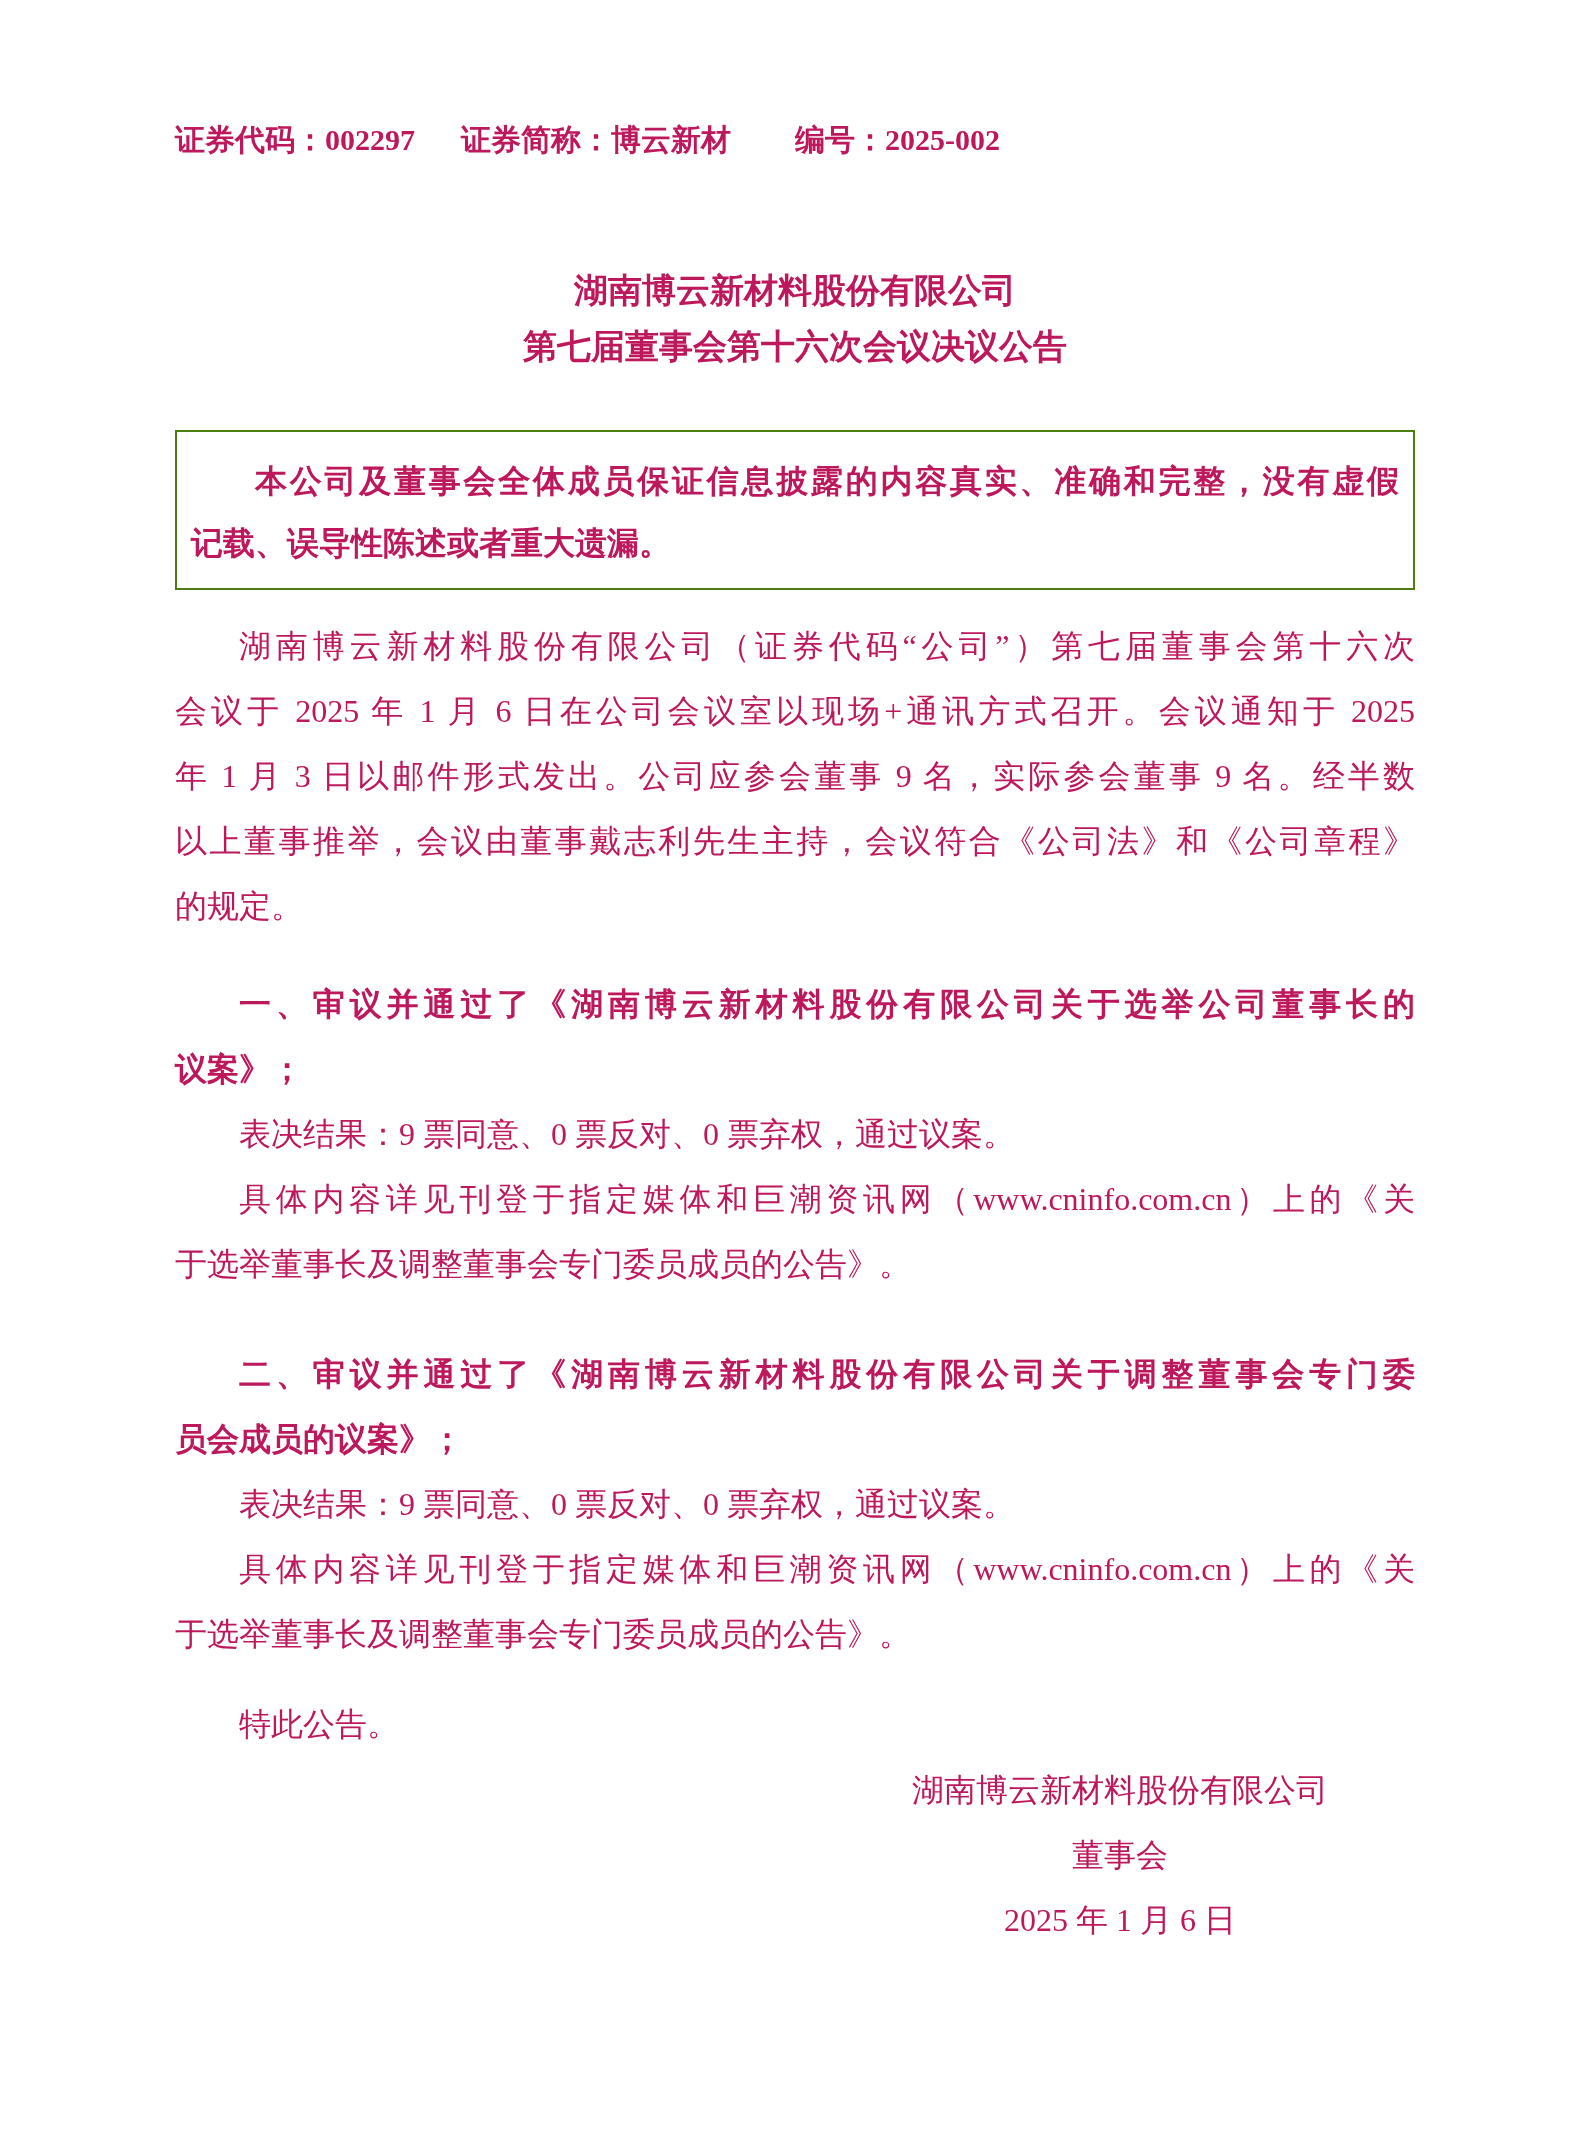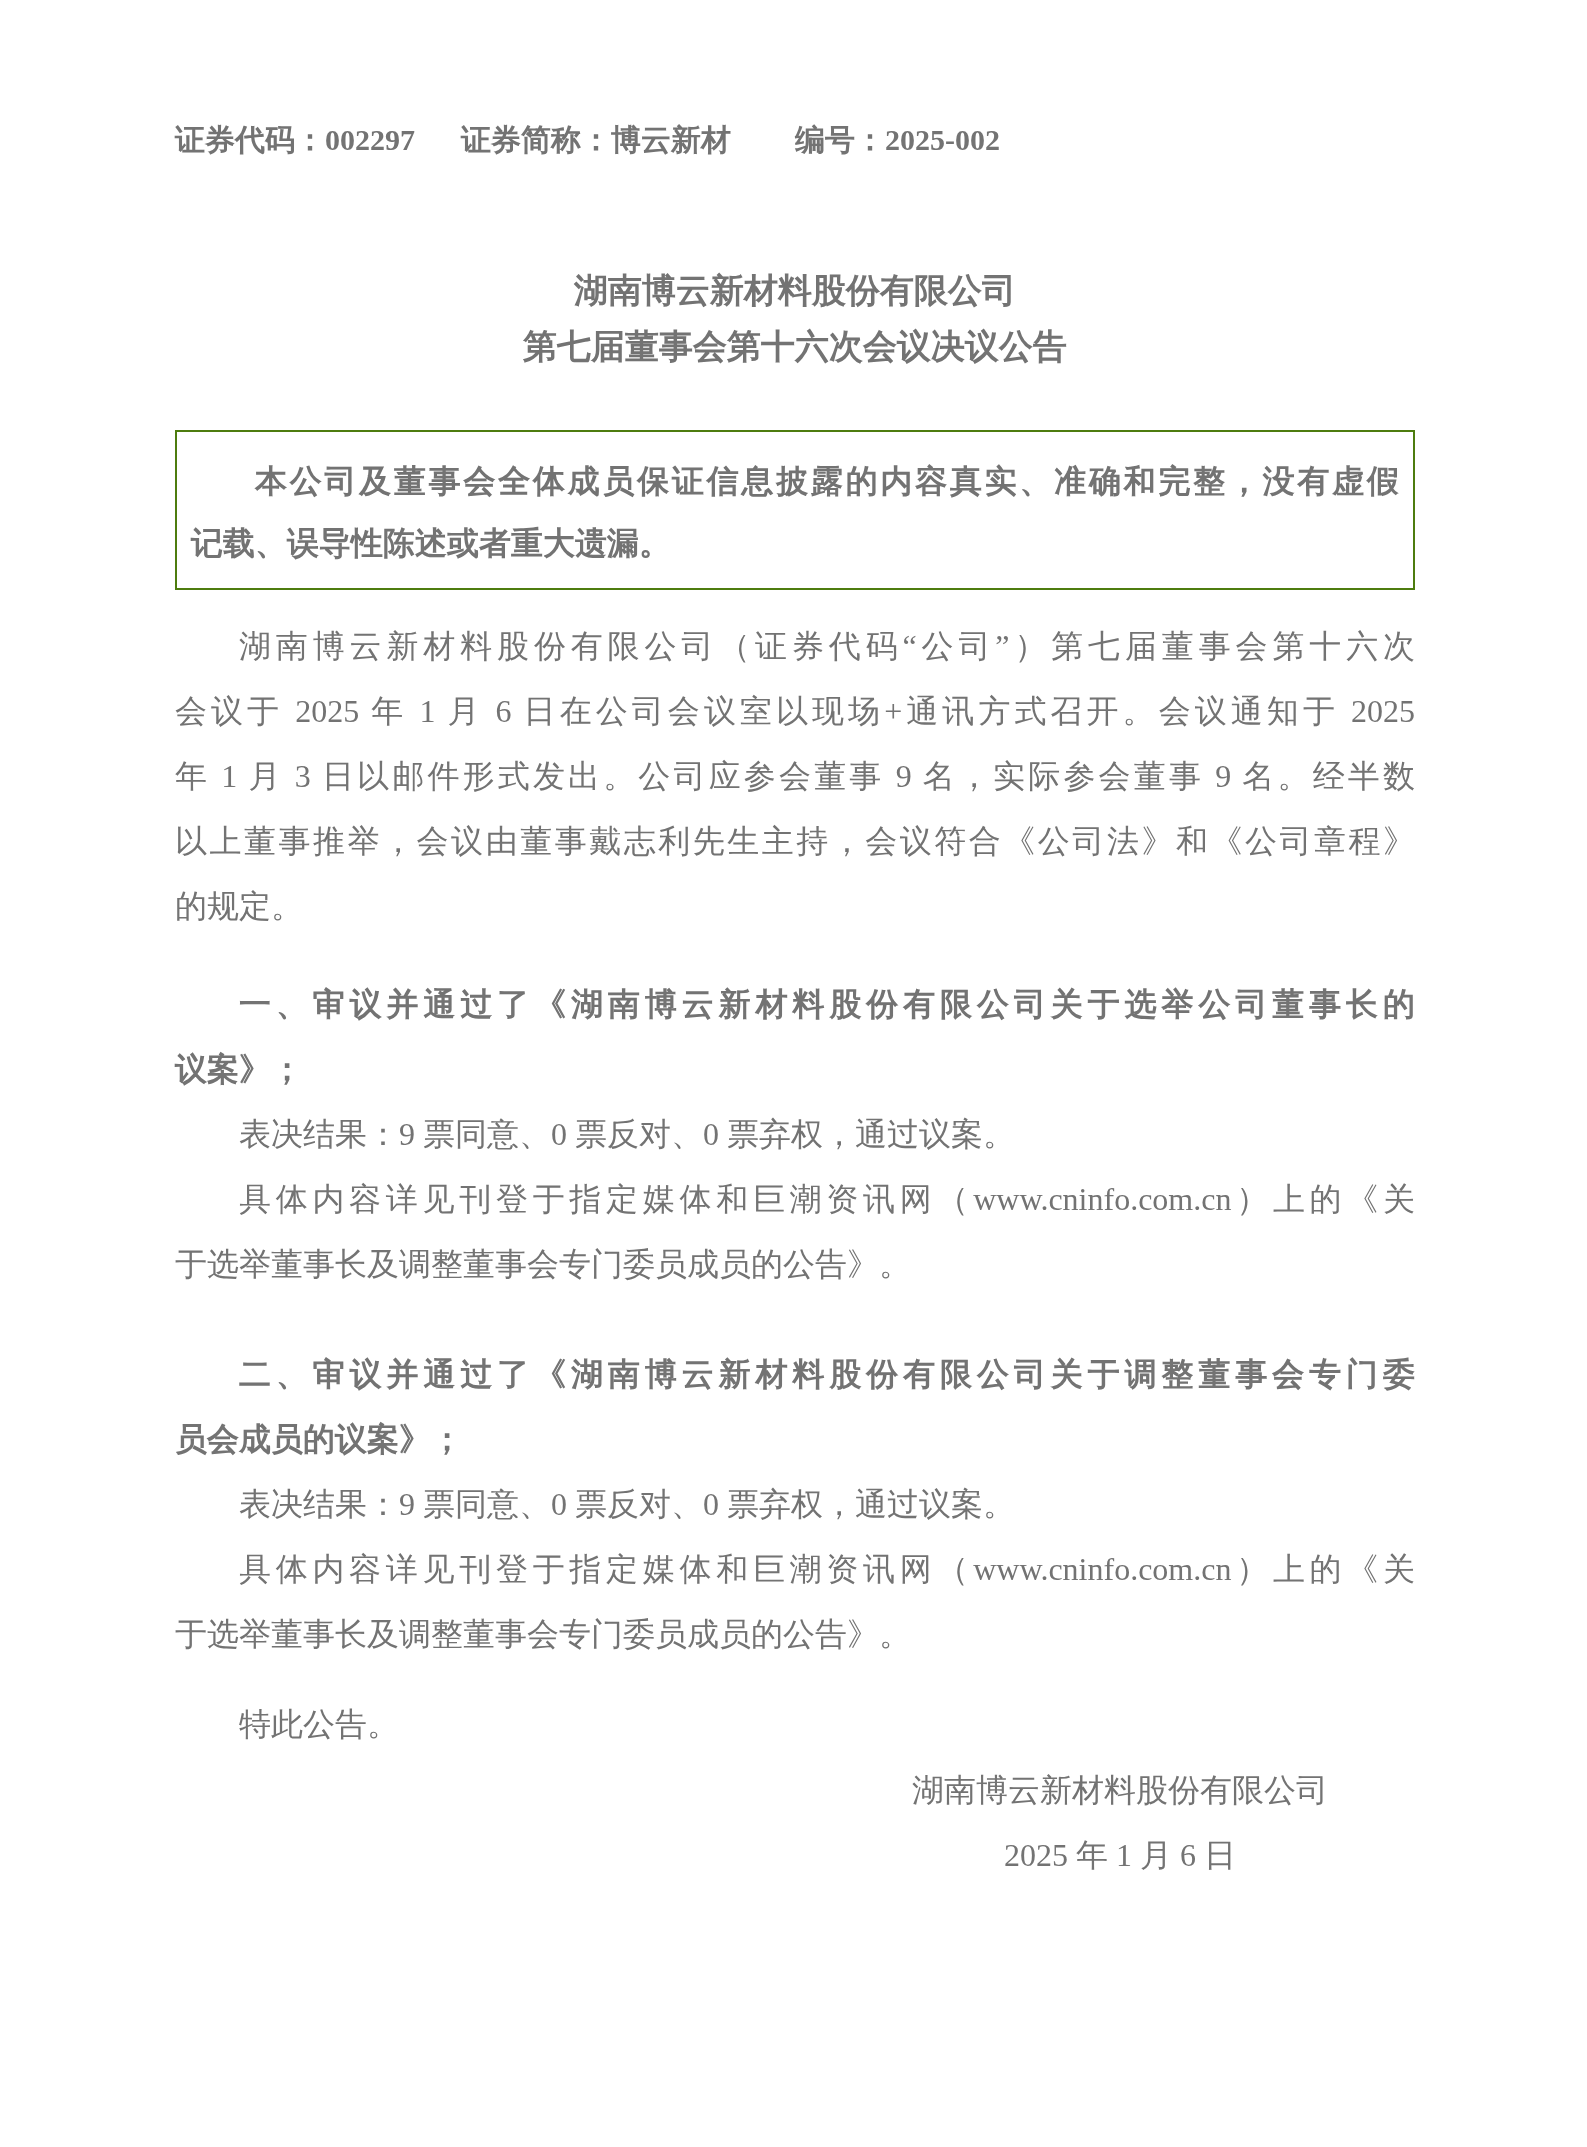--- a/index.html
+++ b/index.html
@@ -1,21 +1,21 @@
 <!DOCTYPE html>
 <html><head>
 <meta charset="utf-8">
 <style>
   html,body { margin:0; padding:0; background:#ffffff; }
   .page {
     position:relative;
     width:1587px;
     height:2147px;
     background:#ffffff;
-    color:#737373;
+    color:#be185d;
     font-family:"Liberation Serif","DejaVu Serif",serif;
     overflow:hidden;
     box-sizing:border-box;
     padding:0 172px 0 175px;
   }
   .doc-header {
     padding-top:120px;
     font-size:30px;
     font-weight:bold;
     line-height:40px;
@@ -104,16 +104,17 @@
     <div class="line ind j">具体内容详见刊登于指定媒体和巨潮资讯网（www.cninfo.com.cn）上的《关</div>
     <div class="line">于选举董事长及调整董事会专门委员成员的公告》。</div>
   </div>
 
   <div class="para mt-closing">
     <div class="line ind">特此公告。</div>
   </div>
 
   <div class="signature">
     <div class="line">湖南博云新材料股份有限公司</div>
+    <div class="line">董事会</div>
     <div class="line">2025 年 1 月 6 日</div>
   </div>
 
 </div>
 
 </body></html>

